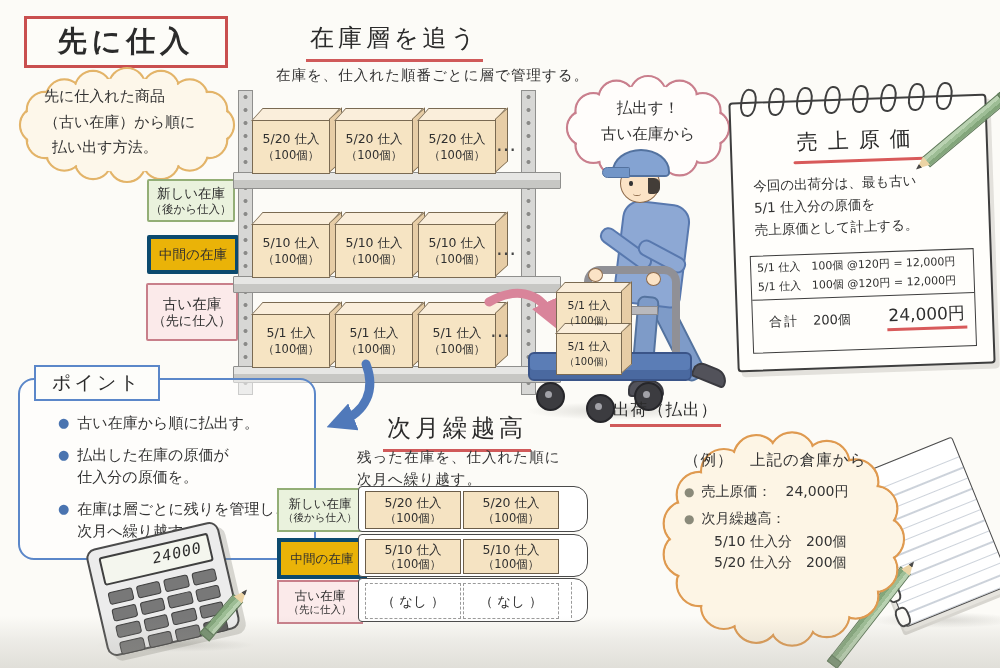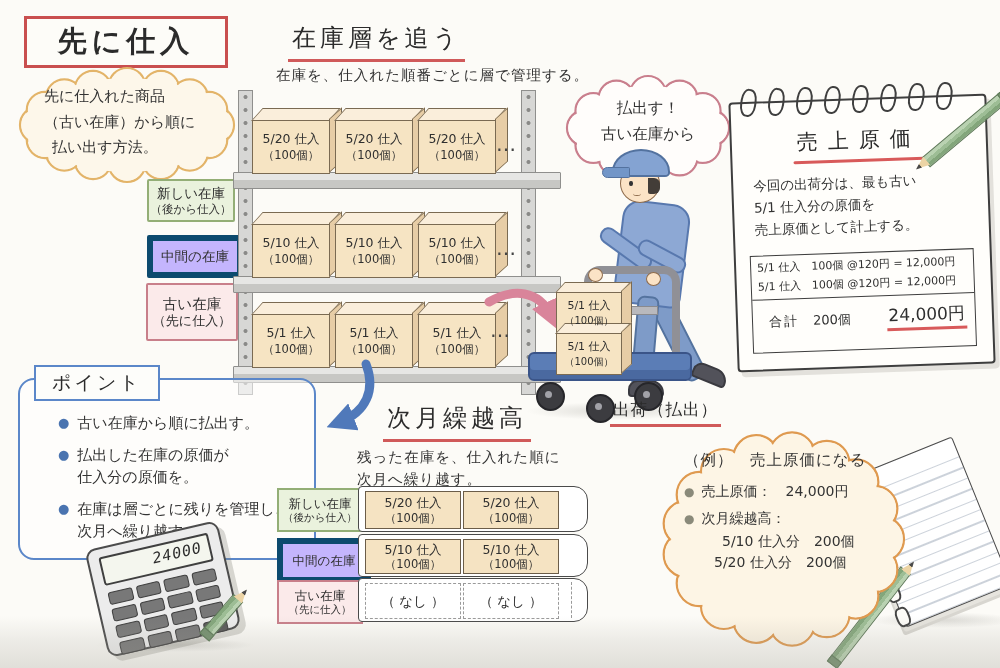--- a/index.html
+++ b/index.html
@@ -24,21 +24,21 @@
   .bubble-text{position:absolute;line-height:1.7;color:#333;}
 
   
   .tag{
     position:absolute;display:flex;flex-direction:column;align-items:center;justify-content:center;
     text-align:center;line-height:1.25;border-radius:2px;
   }
   .tag .l1{font-size:13.5px;}
   .tag .l2{font-size:11.5px;}
   .tag-green{background:#eaf2dd;border:2px solid #93ae76;}
-  .tag-yellow{background:#c4b5fd;border:6px solid #0c4a6e;}
+  .tag-yellow{background:#eab308;border:4px solid #0c4a6e;}
   .tag-pink{background:#fbeaea;border:2px solid #c87f8a;}
 
   
   .h-red{
     position:absolute;font-size:24px;letter-spacing:4px;color:#2b2b2b;
     border-bottom:3px solid #d05a5a;padding:0 4px 5px 4px;
   }
   .sub{position:absolute;font-size:14.5px;letter-spacing:1px;color:#333;}
 
   
@@ -238,21 +238,21 @@
   <span class="l2">（後から仕入）</span>
 </div>
 <div class="tag tag-yellow" style="left:147px;top:235px;width:84px;height:31px;">
   <span class="l1">中間の在庫</span>
 </div>
 <div class="tag tag-pink" style="left:146px;top:283px;width:88px;height:54px;">
   <span class="l1" style="font-size:14.5px;">古い在庫</span>
   <span class="l2" style="font-size:13px;">（先に仕入）</span>
 </div>
 
-<div class="h-red" style="left:288px;top:22px;font-family:Liberation Serif, serif;">在庫層を追う</div>
+<div class="h-red" style="left:306px;top:22px;font-family:Liberation Serif, serif;">在庫層を追う</div>
 <div class="sub" style="left:276px;top:66px;">在庫を、仕入れた順番ごとに層で管理する。</div>
 
 <div class="post" style="left:238px;top:90px;height:303px;"></div>
 <div class="post" style="left:521px;top:90px;height:303px;"></div>
 <div class="plank" style="left:233px;top:172px;width:326px;"></div>
 <div class="plank" style="left:233px;top:276px;width:326px;"></div>
 <div class="plank" style="left:233px;top:366px;width:326px;"></div>
 
 <div class="box3d" style="left:252px;top:120px;">
     <div class="box-face">
@@ -447,21 +447,21 @@
         <span><span>払出した在庫の原価が</span><br><span>仕入分の原価を。</span></span>
       </div>
     <div class="pt-item">
         <span class="pt-dot">●</span>
         <span><span>在庫は層ごとに残りを管理し、</span><br><span>次月へ繰り越す。</span></span>
       </div>
   </div>
 </div>
 <div class="abs points-tab">ポイント</div>
 
-<div class="h-red" style="left:383px;top:402px;">次月繰越高</div>
+<div class="h-red" style="left:383px;top:412px;">次月繰越高</div>
 <div class="sub" style="left:357px;top:448px;">残った在庫を、仕入れた順に</div>
 <div class="sub" style="left:357px;top:470px;">次月へ繰り越す。</div>
 
 <div class="co-label tag-green" style="top:488px;height:40px;">
   <span class="l1">新しい在庫</span>
   <span class="l2">（後から仕入）</span>
 </div>
 <div class="co-row" style="top:486px;height:44px;">
   <div class="co-cell tan" style="left:6px;">
       <span class="l1">5/20 仕入</span>
@@ -573,30 +573,30 @@
     <circle cx="26.481871342037692" cy="93.53012809502296" r="21.410000000000004" fill="#fdf5e5"></circle>
     <circle cx="39.51717944270919" cy="64.67967620735541" r="21.410000000000004" fill="#fdf5e5"></circle>
     <circle cx="63.8273050539208" cy="41.81492963527664" r="21.410000000000004" fill="#fdf5e5"></circle>
     <circle cx="96.12903100482217" cy="28.023899101280364" r="21.410000000000004" fill="#fdf5e5"></circle>
     <circle cx="132.05983021570157" cy="25.169139697721036" r="21.410000000000004" fill="#fdf5e5"></circle>
     <circle cx="166.76704915369822" cy="33.63620250081729" r="21.410000000000004" fill="#fdf5e5"></circle>
     <circle cx="195.56328558189648" cy="52.281563761396306" r="21.410000000000004" fill="#fdf5e5"></circle>
     <circle cx="214.5594482052137" cy="78.58706412370358" r="21.410000000000004" fill="#fdf5e5"></circle>
   </svg>
 <div class="abs ex-content" style="left: 684px; top: 450px;">
-  <div class="ex-h1">（例）　売上原価になる</div>
+  <div class="ex-h1">（例）　上記の倉庫から</div>
   <div class="ex-item" style="margin-top:12px;">
       <span class="ex-dot">●</span>
       <span>売上原価：　24,000円</span>
     </div>
   <div class="ex-item">
       <span class="ex-dot">●</span>
       <span>次月繰越高：</span>
     </div>
-  <div class="ex-item" style="margin-left:38px;margin-top:4px;">
+  <div class="ex-item" style="margin-left:30px;margin-top:4px;">
       <span>5/10 仕入分　200個</span>
     </div>
   <div class="ex-item" style="margin-left:30px;margin-top:3px;">
       <span>5/20 仕入分　200個</span>
     </div>
 </div>
 
 <div class="abs floor"></div>
 
 </body></html>

